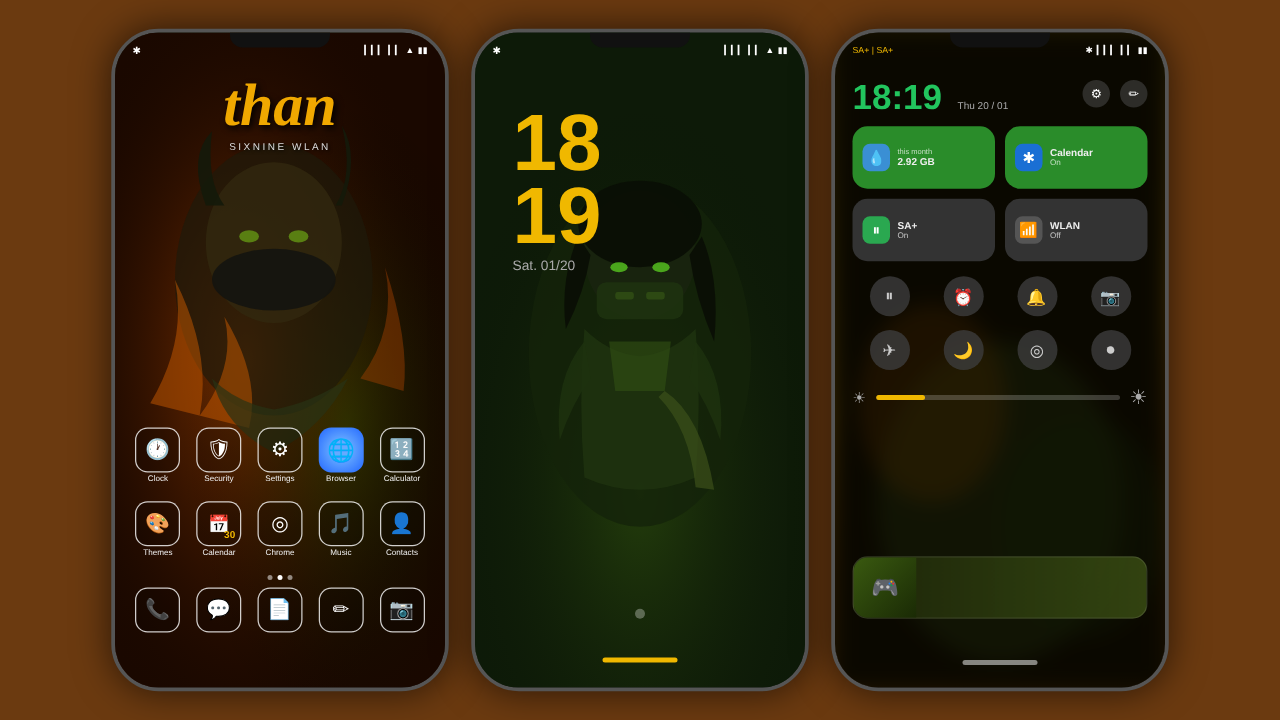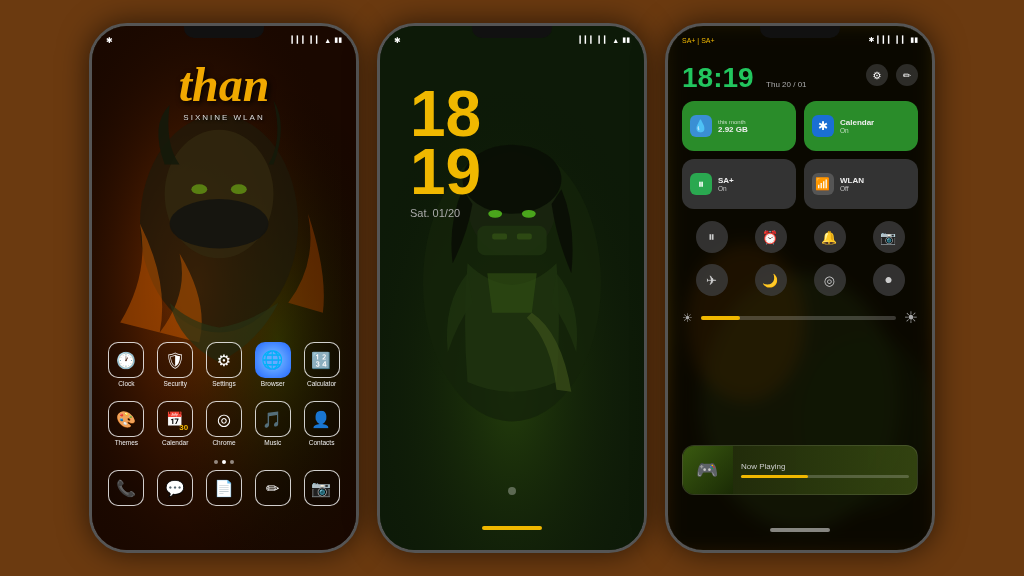--- a/index.html
+++ b/index.html
@@ -649,22 +649,16 @@
   <div class="brightness-row">
     <span class="brightness-icon">☀</span>
     <div class="brightness-bar">
       <div class="brightness-fill"></div>
     </div>
     <span class="brightness-icon" style="font-size:16px;">☀</span>
   </div>
 
   <div class="music-widget">
     <div class="music-art">🎮</div>
-    <div class="music-info">
-      <div style="font-size:8px; color:#ccc;">Now Playing</div>
-      <div class="music-bar">
-        <div class="music-fill"></div>
-      </div>
-    </div>
   </div>
 
   <div class="phone3-bottom-bar"></div>
 </div>
 
 </body></html>

